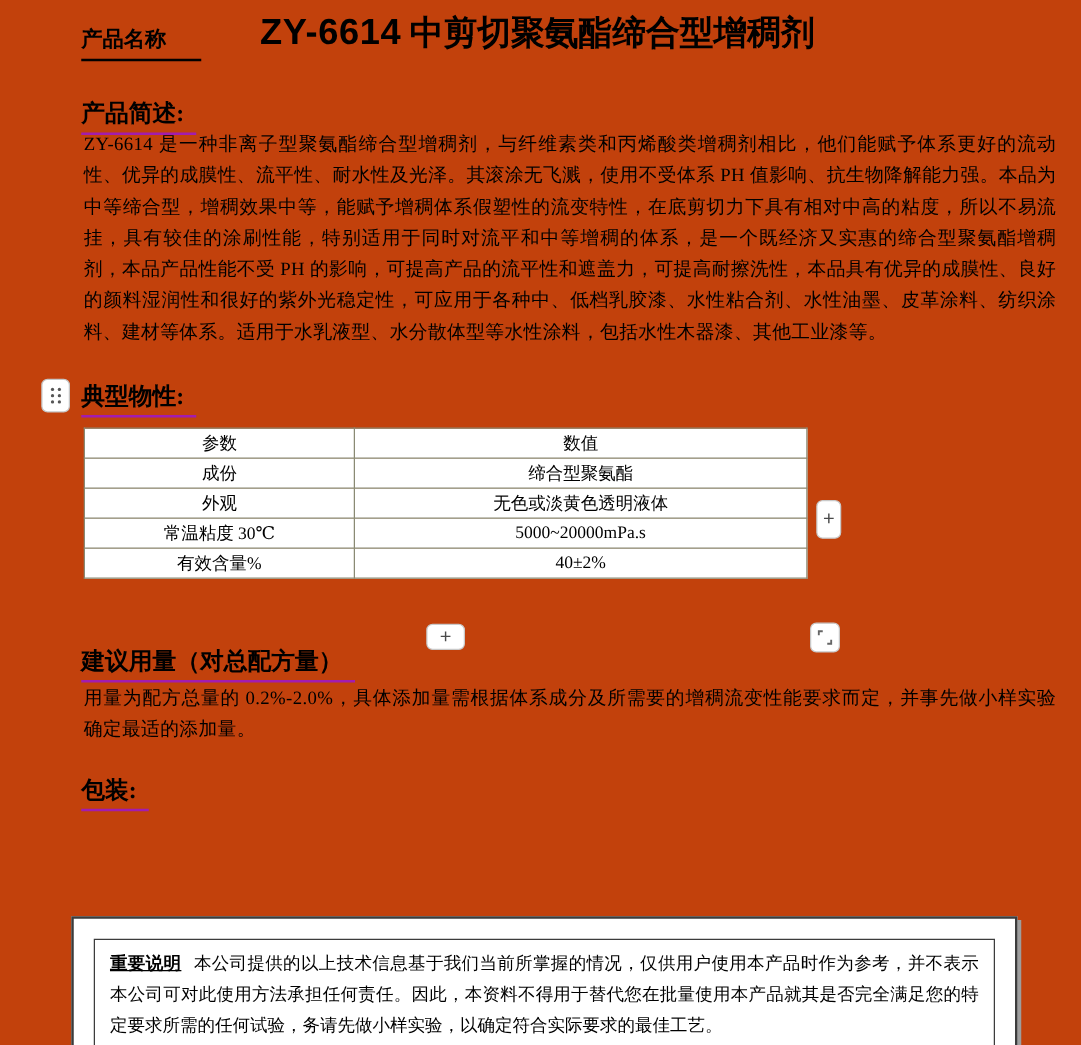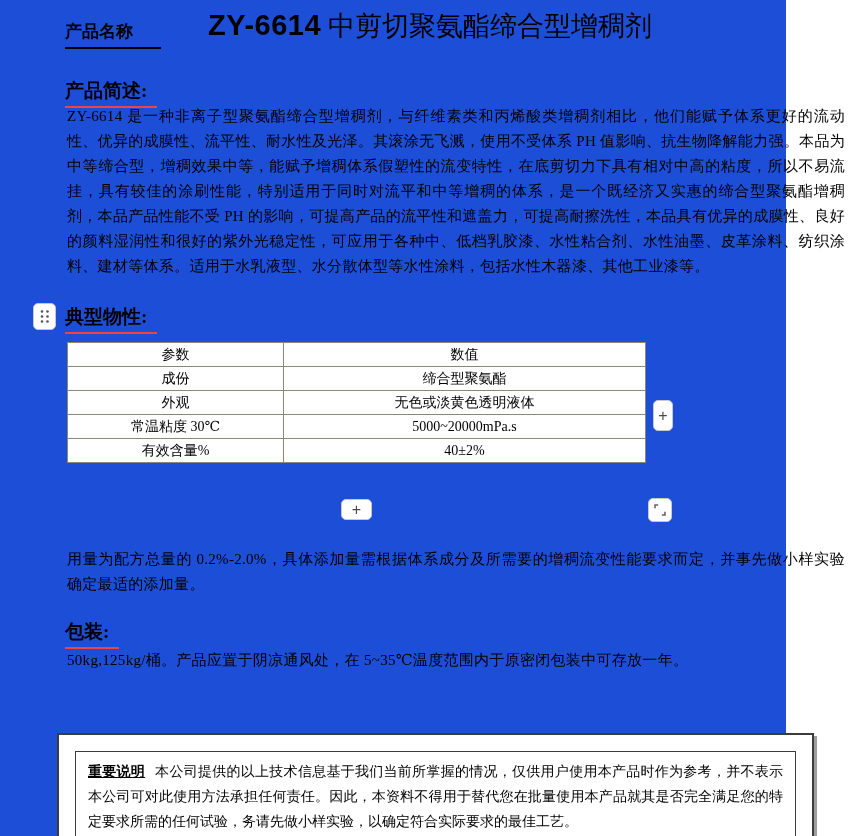--- a/index.html
+++ b/index.html
@@ -1,35 +1,35 @@
 <!DOCTYPE html>
 <html><head>
 <meta charset="utf-8">
 <style>
   * { margin:0; padding:0; box-sizing:border-box; }
   html,body { width:865px; height:836px; background:#ffffff; overflow:hidden; }
   body { font-family:"Liberation Sans","DejaVu Sans",sans-serif; color:#000; }
-  .page { position:relative; width:786px; height:836px; background:#1d4ed8; }
+  .page { position:relative; width:865px; height:836px; background:#c2410c; }
 
   
   .product-name-label{
     position:absolute; left:65px; top:20px;
     font-size:17px; font-weight:bold;
     border-bottom:2px solid #000; padding:0 28px 4px 0;
     font-family:"Liberation Serif","DejaVu Serif",serif;
   }
   .page-title{ position:absolute; left:208px; top:8px; white-space:nowrap; }
   .page-title .model{ font-size:29px; font-weight:800; letter-spacing:0.5px; font-family:"Liberation Sans","DejaVu Sans",sans-serif; }
-  .page-title .cn{ font-size:27px; font-weight:normal; font-family:"Liberation Serif","DejaVu Serif",serif; }
+  .page-title .cn{ font-size:27px; font-weight:bold; font-family:"Liberation Serif","DejaVu Serif",serif; }
 
   
   .sec-heading{
     position:absolute; left:65px;
     font-size:19px; font-weight:bold;
-    border-bottom:2px solid #ef4444; padding:0 10px 2px 0;
+    border-bottom:2px solid #a21caf; padding:0 10px 2px 0;
     font-family:"Liberation Serif","DejaVu Serif",serif;
     white-space:nowrap;
   }
   
   .para{
     position:absolute; left:67px; width:778px;
     font-size:15px; line-height:25px; text-align:justify;
     font-family:"Liberation Serif","DejaVu Serif",serif;
     letter-spacing:0.3px;
   }
@@ -136,24 +136,24 @@
   <div class="ctl-btn btn-add-row">
     <span>+</span>
   </div>
   <div class="ctl-btn btn-expand">
     <svg width="12" height="12" viewBox="0 0 12 12">
       <polyline points="1,4.2 1,1 4.2,1" fill="none" stroke="#666" stroke-width="1.6"></polyline>
       <polyline points="11,7.8 11,11 7.8,11" fill="none" stroke="#666" stroke-width="1.6"></polyline>
     </svg>
   </div>
 
+  <div class="sec-heading" style="top:516px;">建议用量（对总配方量）</div>
   <div class="para" style="top:547px;">用量为配方总量的 0.2%-2.0%，具体添加量需根据体系成分及所需要的增稠流变性能要求而定，并事先做小样实验确定最适的添加量。</div>
 
   <div class="sec-heading" style="top:619px;">包装: </div>
-  <div class="para" style="top:648px;">50kg,125kg/桶。产品应置于阴凉通风处，在 5~35℃温度范围内于原密闭包装中可存放一年。</div>
 
   <div class="note-outer">
     <div class="note-inner">
       <span class="note-label">重要说明</span><span>本公司提供的以上技术信息基于我们当前所掌握的情况，仅供用户使用本产品时作为参考，并不表示本公司可对此使用方法承担任何责任。因此，本资料不得用于替代您在批量使用本产品就其是否完全满足您的特定要求所需的任何试验，务请先做小样实验，以确定符合实际要求的最佳工艺。</span>
     </div>
   </div>
 
 </div>
 
 </body></html>

